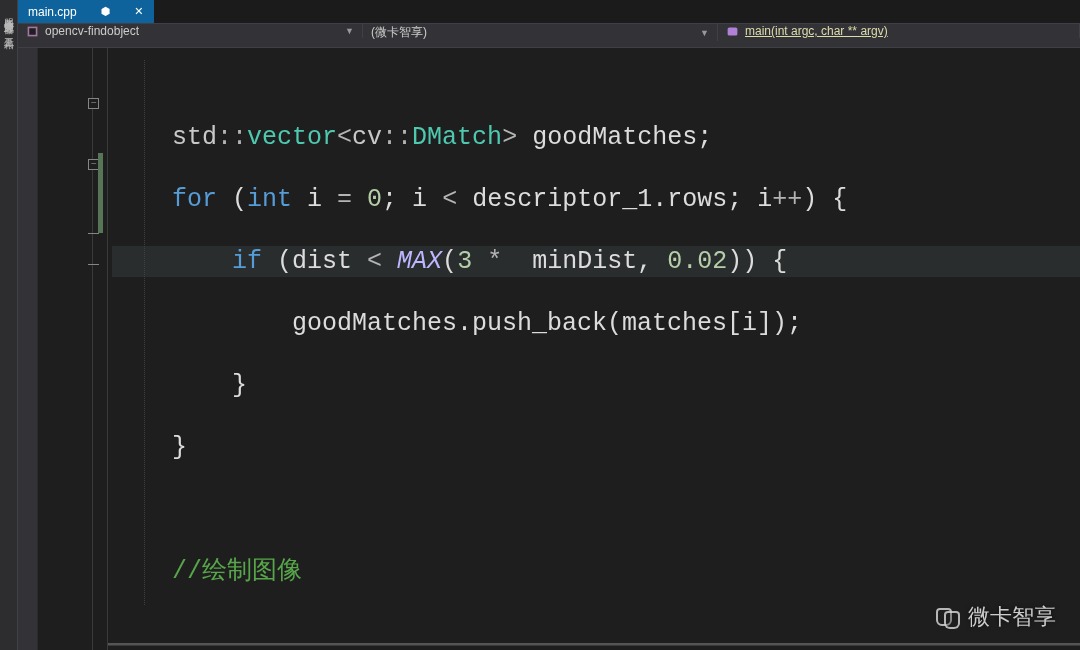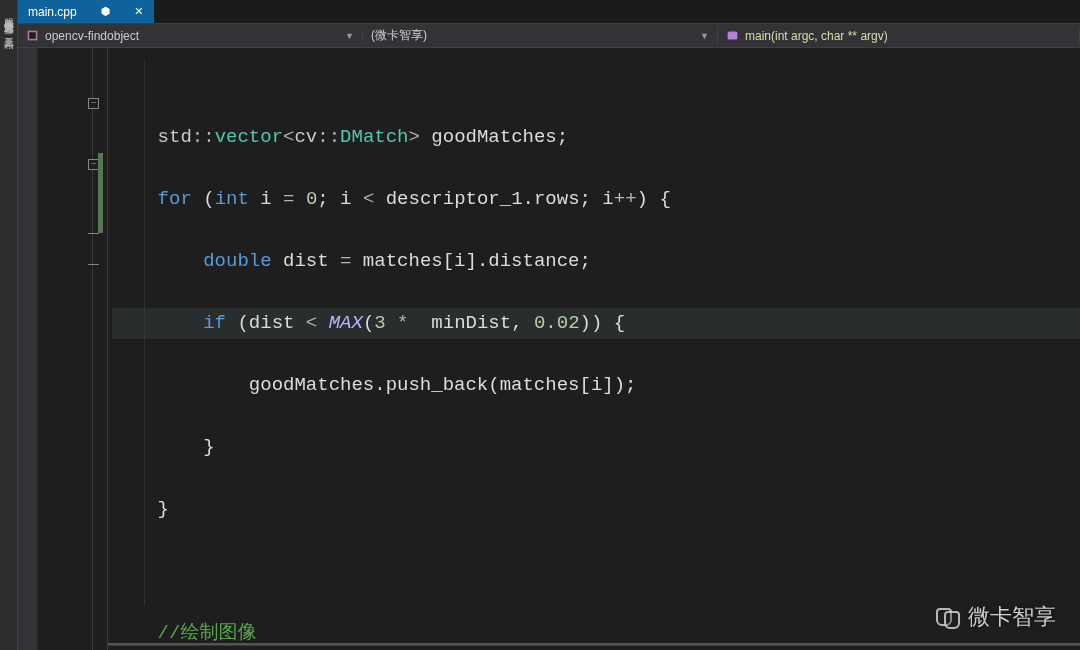--- a/index.html
+++ b/index.html
@@ -52,21 +52,21 @@
     position: relative;
   }
   .tab-pin, .tab-close { font-size: 11px; cursor: pointer; }
   .breadcrumb-bar {
     position: absolute;
     left: 18px; top: 24px; right: 0;
     height: 24px;
     background: #333337;
     border-bottom: 1px solid #3f3f46;
     display: flex;
-    align-items: center;
+    align-items: flex-start;
   }
   .crumb {
     display: flex;
     align-items: center;
     gap: 6px;
     padding: 0 8px;
     font-size: 12px;
     font-family: "Segoe UI", Tahoma, sans-serif;
     color: #ccc;
     border-right: 1px solid #3f3f46;
@@ -127,32 +127,32 @@
   }
   .fold-end {
     position: absolute;
     right: 8px;
     width: 11px; height: 1px;
     background: #858585;
   }
   .code-content {
     flex: 1;
     padding: 12px 0 0 4px;
-    font-size: 19px;
+    font-size: 25px;
     line-height: 31px;
     white-space: pre;
     font-family: Consolas, 'Courier New', monospace;
     position: relative;
     overflow: hidden;
   }
   .line { height: 31px; }
   .kw   { color: #569cd6; }
   .type { color: #4ec9b0; }
   .ns   { color: #c8c8c8; }
-  .func { color: #dcdcaa; }
+  .func { color: #dcdcaa; text-decoration: underline; }
   .num  { color: #b5cea8; }
   .cmt  { color: #57a64a; }
   .macro{ color: #beb7ff; font-style: italic; }
   .punct{ color: #dcdcdc; }
   .op   { color: #b4b4b4; }
   
   .indent-guide {
     position: absolute;
     top: 12px;
     bottom: 0;
@@ -244,21 +244,20 @@
     <div class="fold-box" style="top:50px">−</div>
     <div class="fold-box" style="top:111px">−</div>
     <div class="fold-end" style="top:185px"></div>
     <div class="fold-end" style="top:216px"></div>
     <div class="change-bar" style="top:105px;height:80px"></div>
   </div>
   <div class="code-content">
     <div class="indent-guide ig1"></div>
 <div class="line">    <span class="ns">std</span><span class="op">::</span><span class="type">vector</span><span class="op">&lt;</span><span class="ns">cv</span><span class="op">::</span><span class="type">DMatch</span><span class="op">&gt;</span><span class="punct"> goodMatches;</span></div>
 <div class="line">    <span class="kw">for</span><span class="punct"> (</span><span class="kw">int</span><span class="punct"> i </span><span class="op">= </span><span class="num">0</span><span class="punct">; i </span><span class="op">&lt;</span><span class="punct"> descriptor_1.rows; i</span><span class="op">++</span><span class="punct">) {</span></div>
-<div class="line">        <span class="kw">double</span><span class="punct"> dist </span><span class="op">=</span><span class="punct"> matches[i].distance;</span></div>
 <div class="line" style="background:#2a2d2e">        <span class="kw">if</span><span class="punct"> (dist </span><span class="op">&lt; </span><span class="macro">MAX</span><span class="punct">(</span><span class="num">3</span><span class="op"> * </span><span class="punct"> minDist, </span><span class="num">0.02</span><span class="punct">)) {</span></div>
 <div class="line">            <span class="punct">goodMatches.push_back(matches[i]);</span></div>
 <div class="line">        <span class="punct">}</span></div>
 <div class="line">    <span class="punct">}</span></div>
 <div class="line"> </div>
 <div class="line">    <span class="cmt">//绘制图像</span></div>
 
 
 
 

